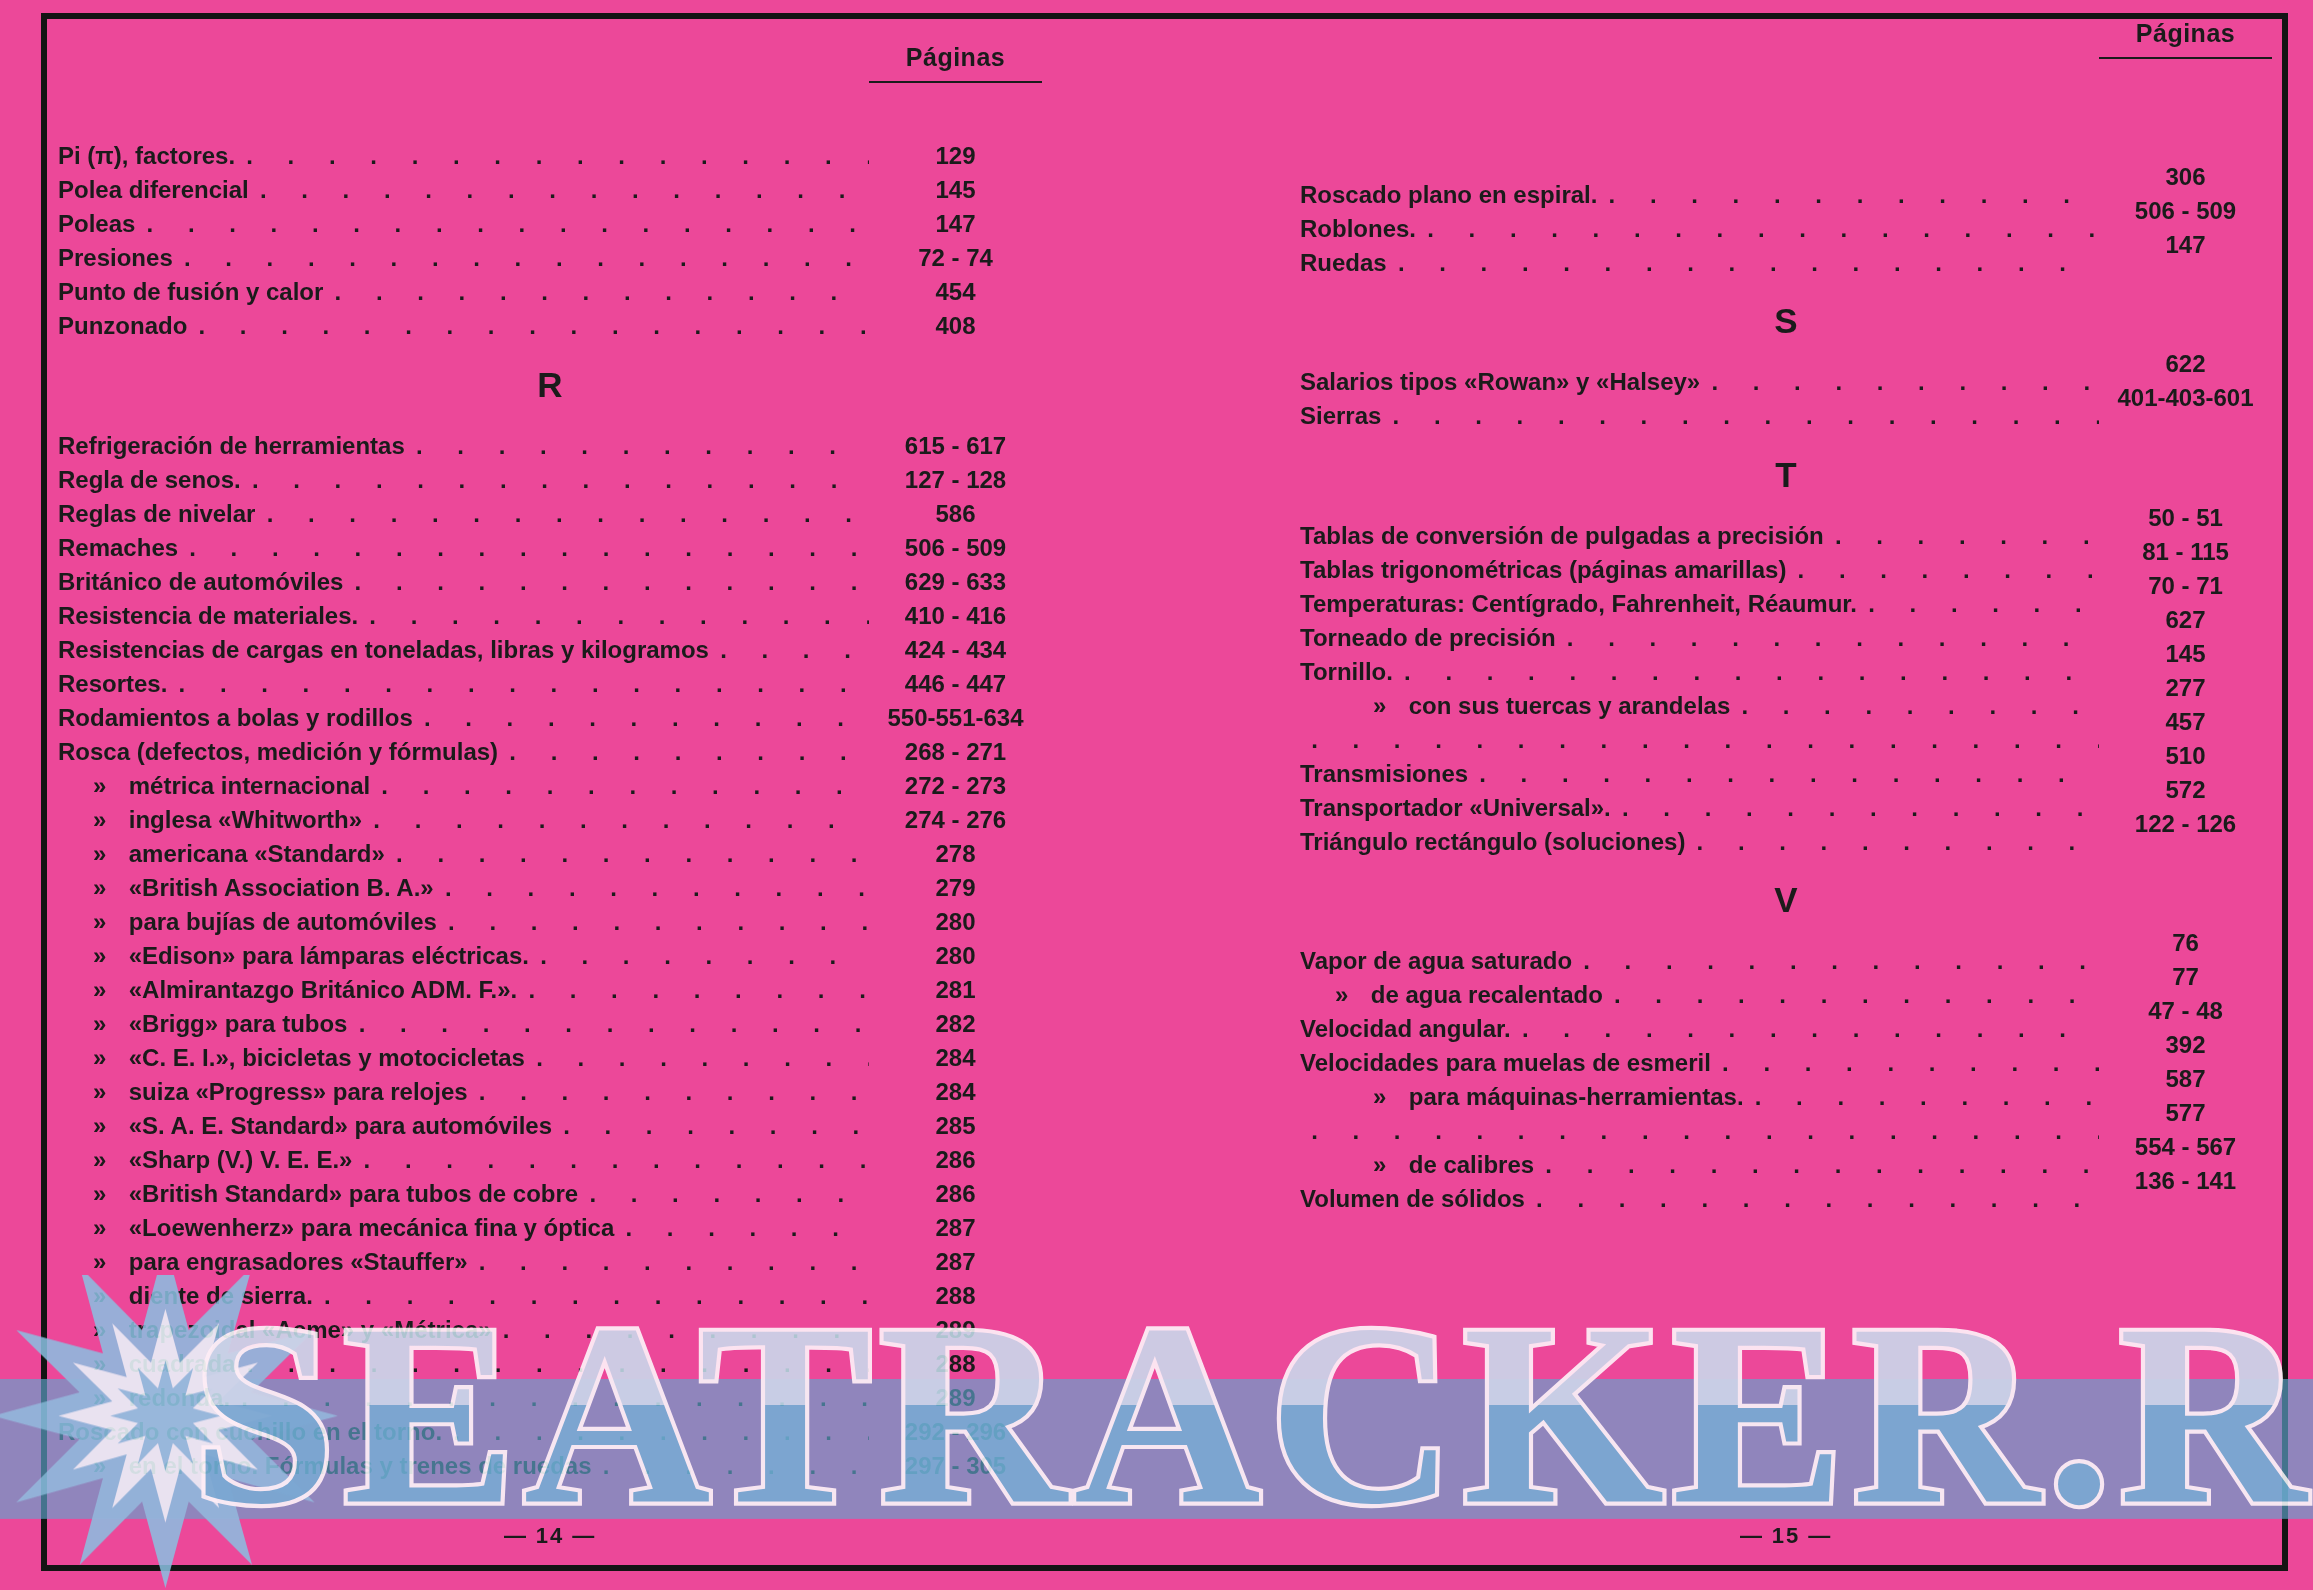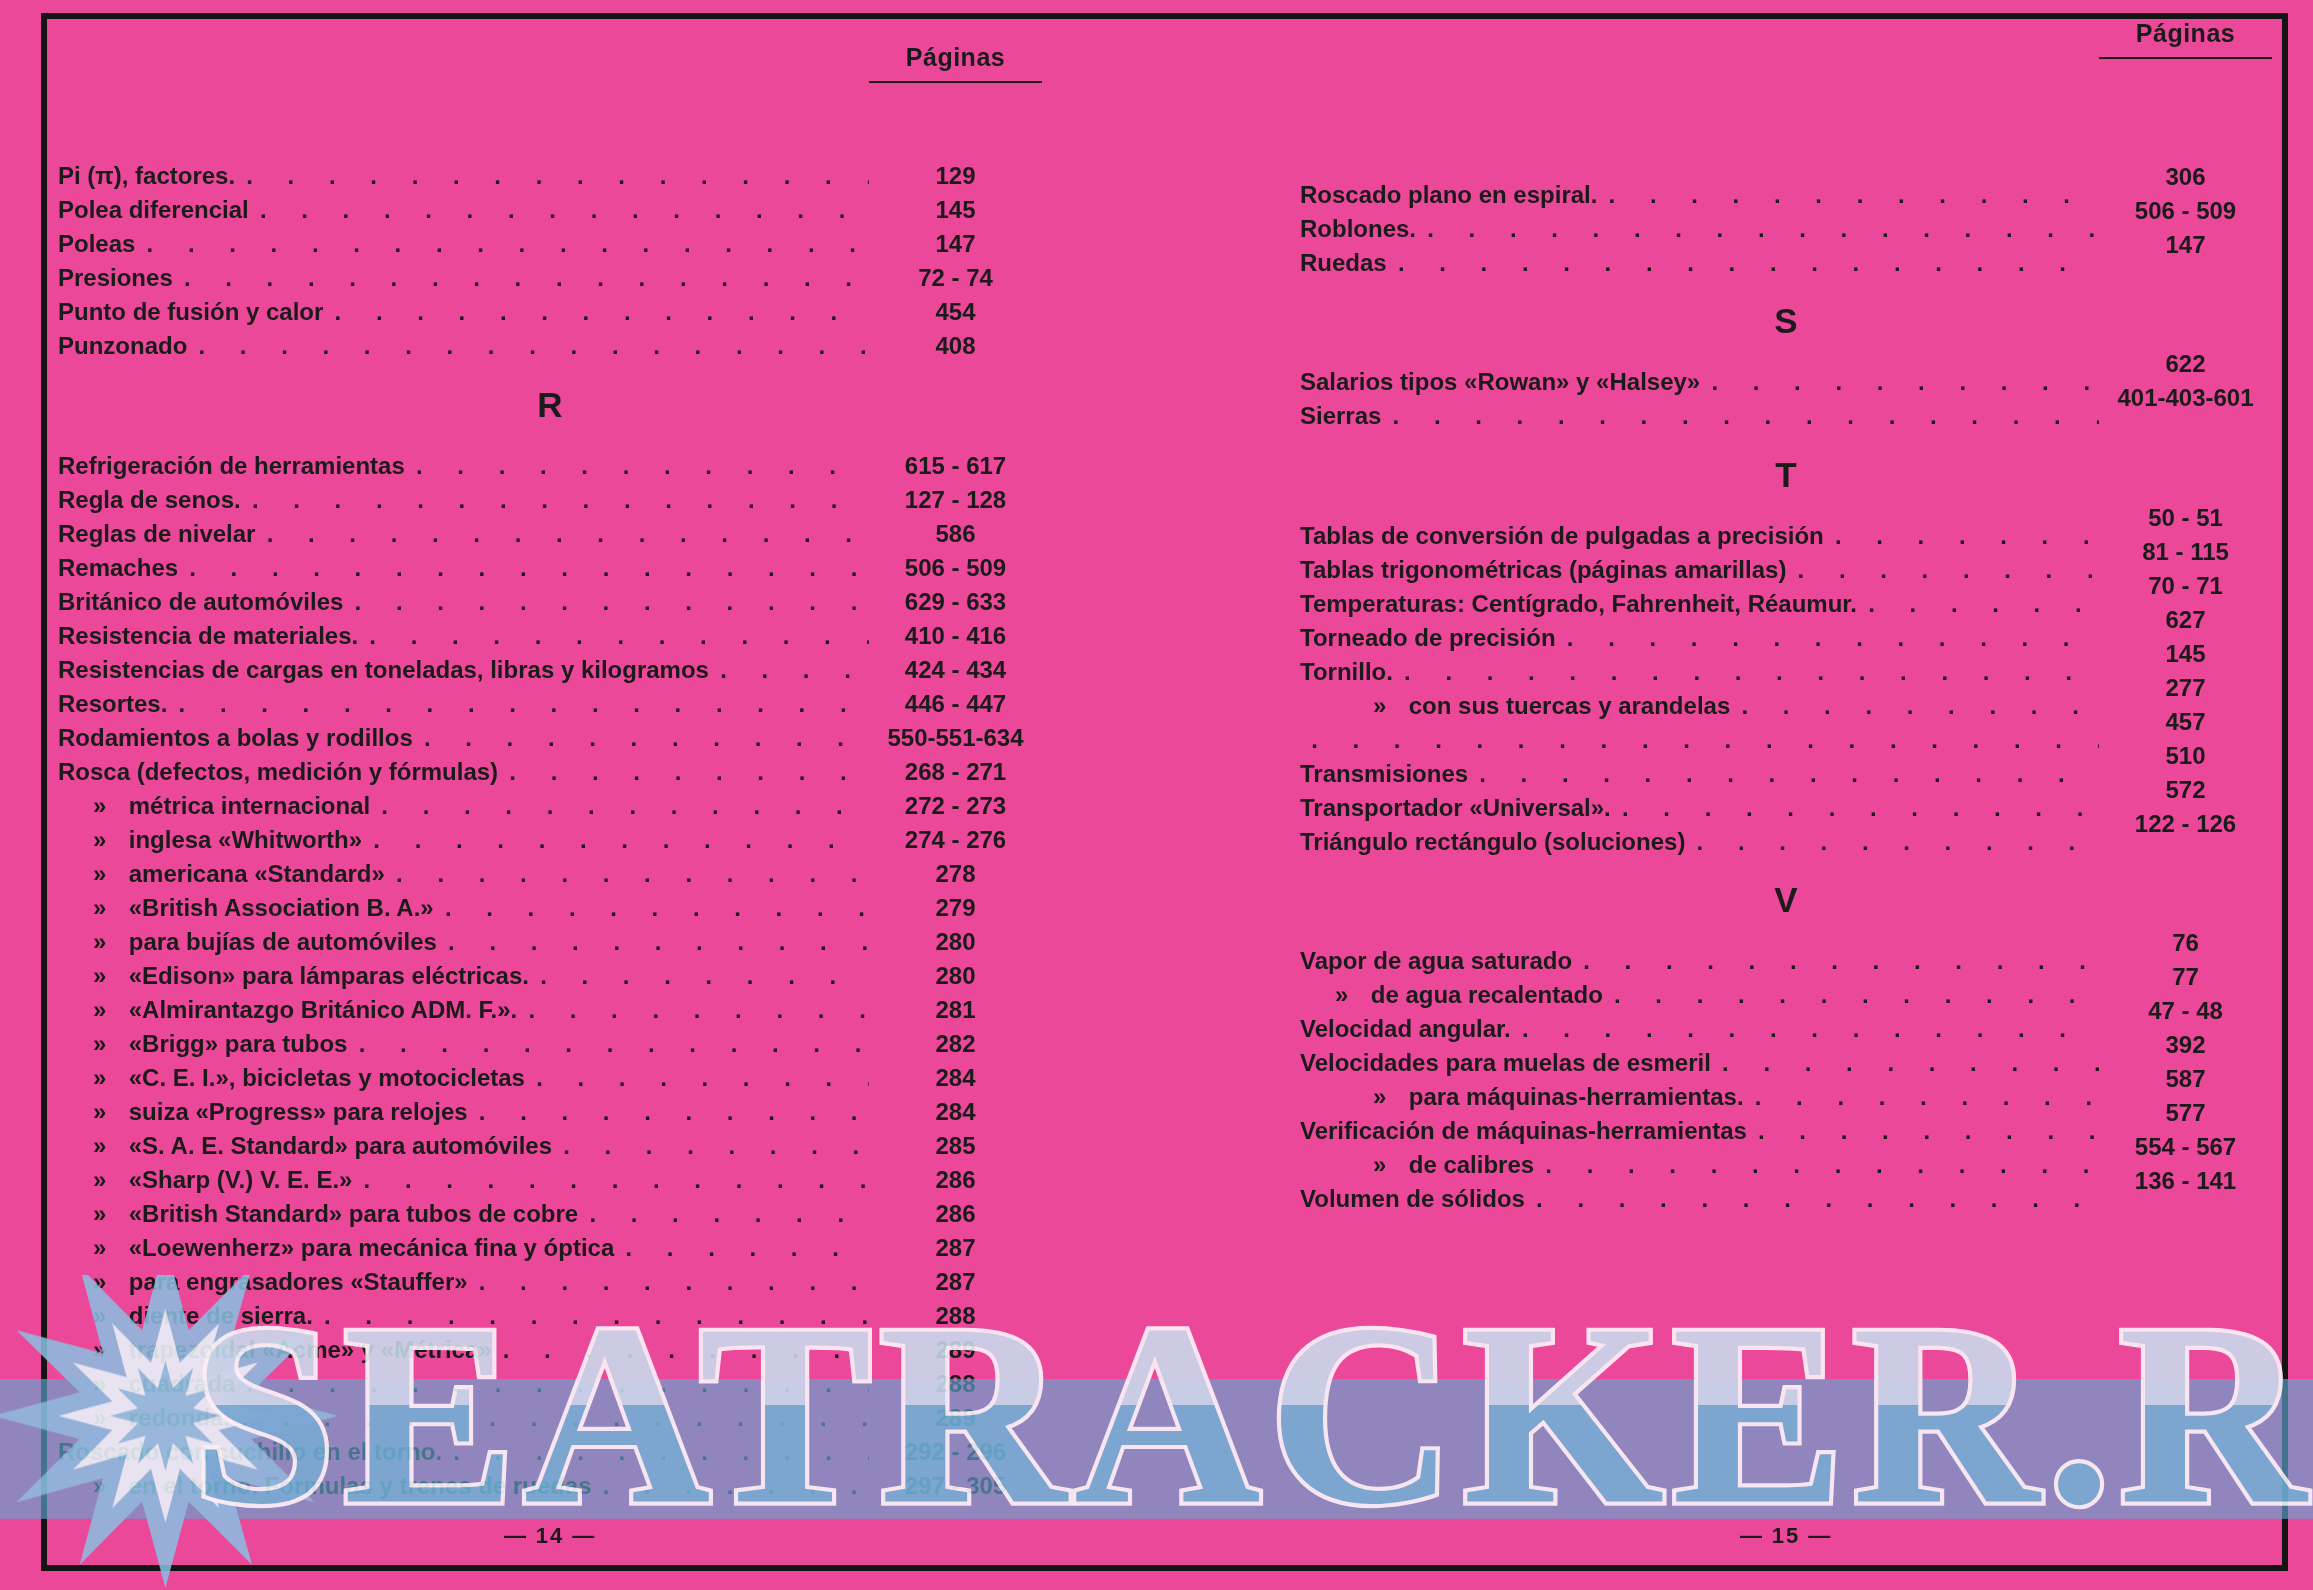--- a/index.html
+++ b/index.html
@@ -19,21 +19,21 @@
   }
   .page-col { position:absolute; }
   #page-left  { left:58px;   top:43px; width:984px; }
   #page-right { left:1300px; top:18.6px; width:972px; }
 
   .pagHeader {
     width:173px; margin-left:auto; text-align:center;
     font-size:25px; letter-spacing:0.5px;
     padding-bottom:9.3px; border-bottom:2.8px solid #1b1b1b;
   }
-  #page-left  .entries { margin-top:76px; }
+  #page-left  .entries { margin-top:56px; }
   #page-right .entries { margin-top:119px; }
 
   .row { display:flex; white-space:nowrap; }
   .row > span { line-height:34px; font-size:24px; }
   .label  { flex:0 0 auto; }
   .marker { flex:0 0 auto; margin-right:22.4px; }
   .marker.ind1 { margin-left:35px; }
   .marker.ind2 { margin-left:73px; }
   .dots   { flex:1 1 0; min-width:0; overflow:hidden; letter-spacing:14px; margin-left:11.2px; }
   .pages  { flex:0 0 173px; text-align:center; }
@@ -367,21 +367,20 @@
           <span class="dots">. . . . . . . . . . . . . . . . . . . . . . . . . . . . . . . . . . . . . . . . . . . . . . . . . . . . . . . . . . . . </span>
           <span class="pages">392</span>
         </div>
         <div class="row">
           <span class="marker ind2">»</span>
           <span class="label">para máquinas-herramientas.</span>
           <span class="dots">. . . . . . . . . . . . . . . . . . . . . . . . . . . . . . . . . . . . . . . . . . . . . . . . . . . . . . . . . . . . </span>
           <span class="pages">587</span>
         </div>
         <div class="row">
-          <span class="label">Verificación de máquinas-herramientas</span>
           <span class="dots">. . . . . . . . . . . . . . . . . . . . . . . . . . . . . . . . . . . . . . . . . . . . . . . . . . . . . . . . . . . . </span>
           <span class="pages">577</span>
         </div>
         <div class="row">
           <span class="marker ind2">»</span>
           <span class="label">de calibres</span>
           <span class="dots">. . . . . . . . . . . . . . . . . . . . . . . . . . . . . . . . . . . . . . . . . . . . . . . . . . . . . . . . . . . . </span>
           <span class="pages">554 - 567</span>
         </div>
         <div class="row">

